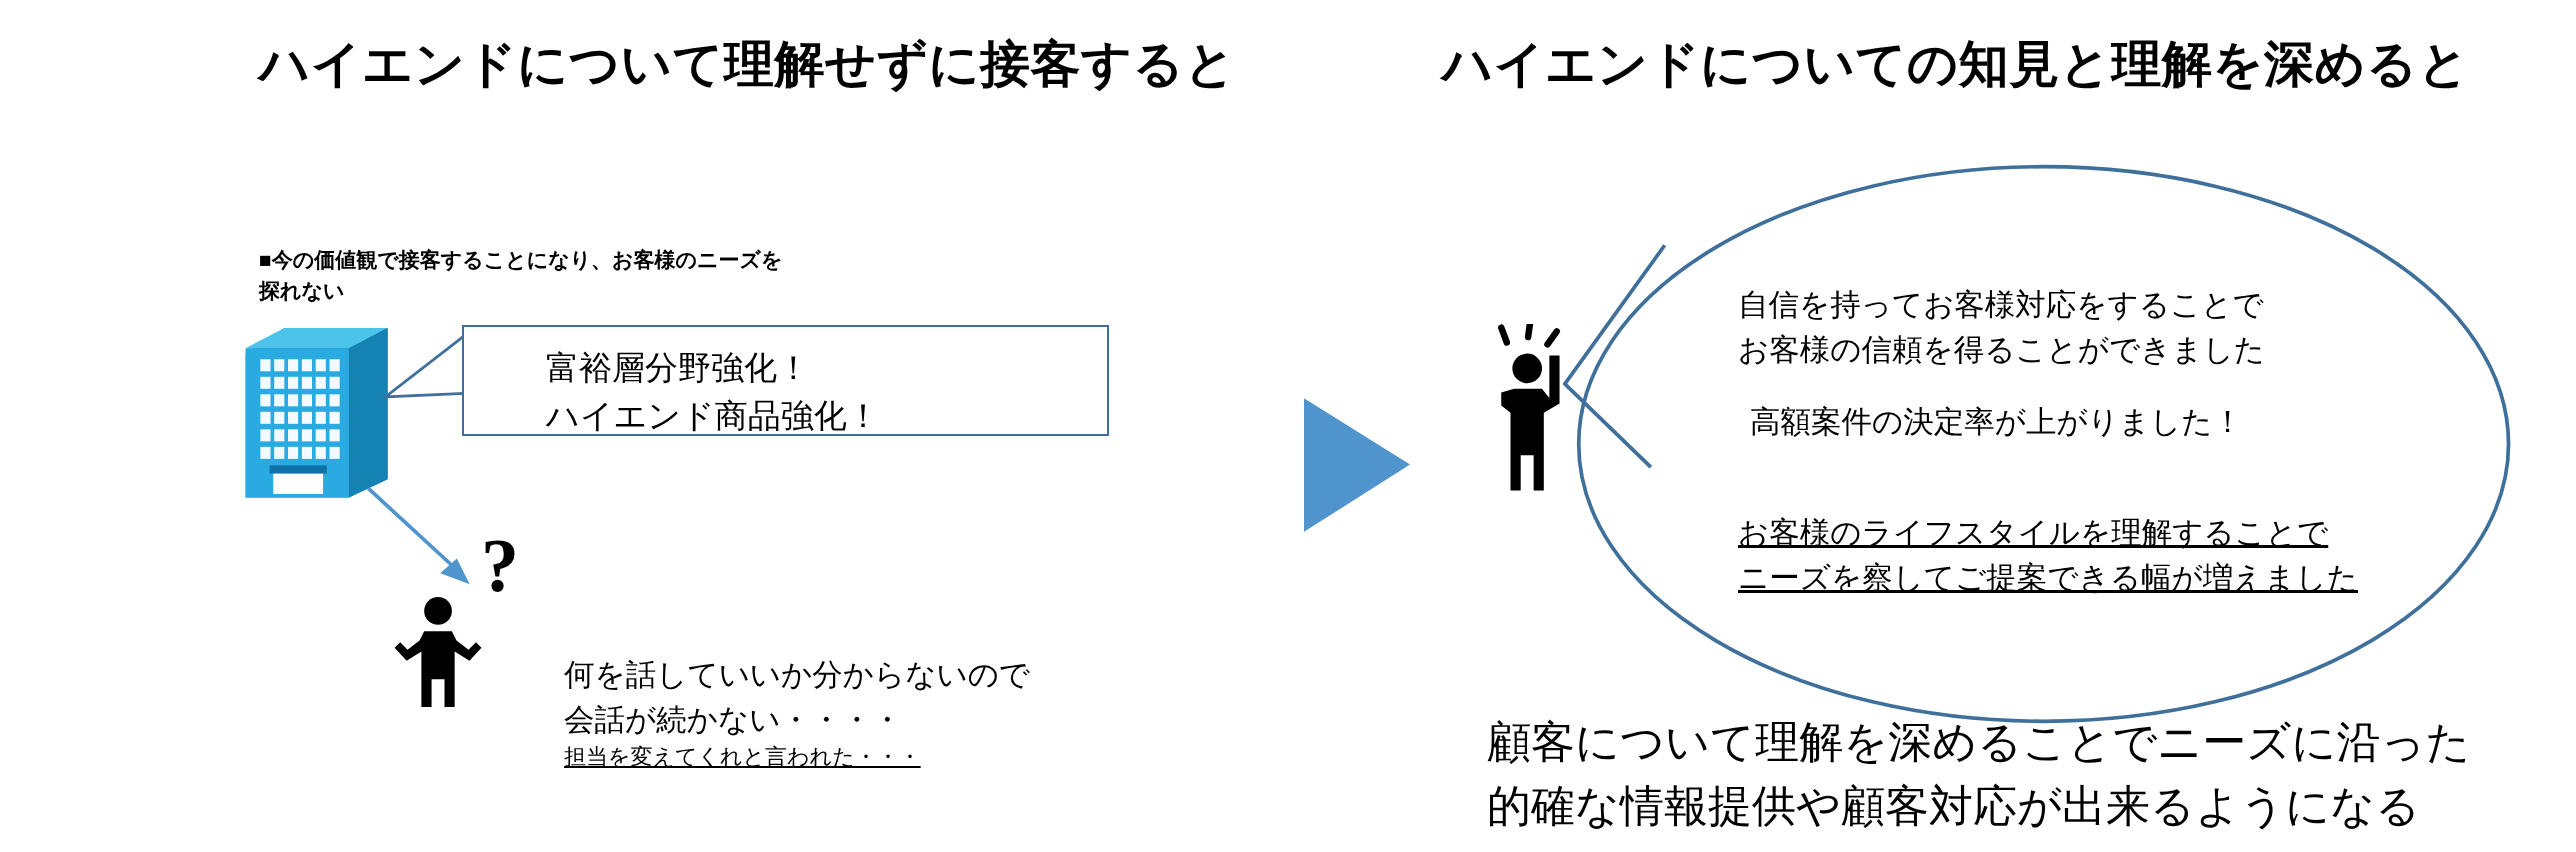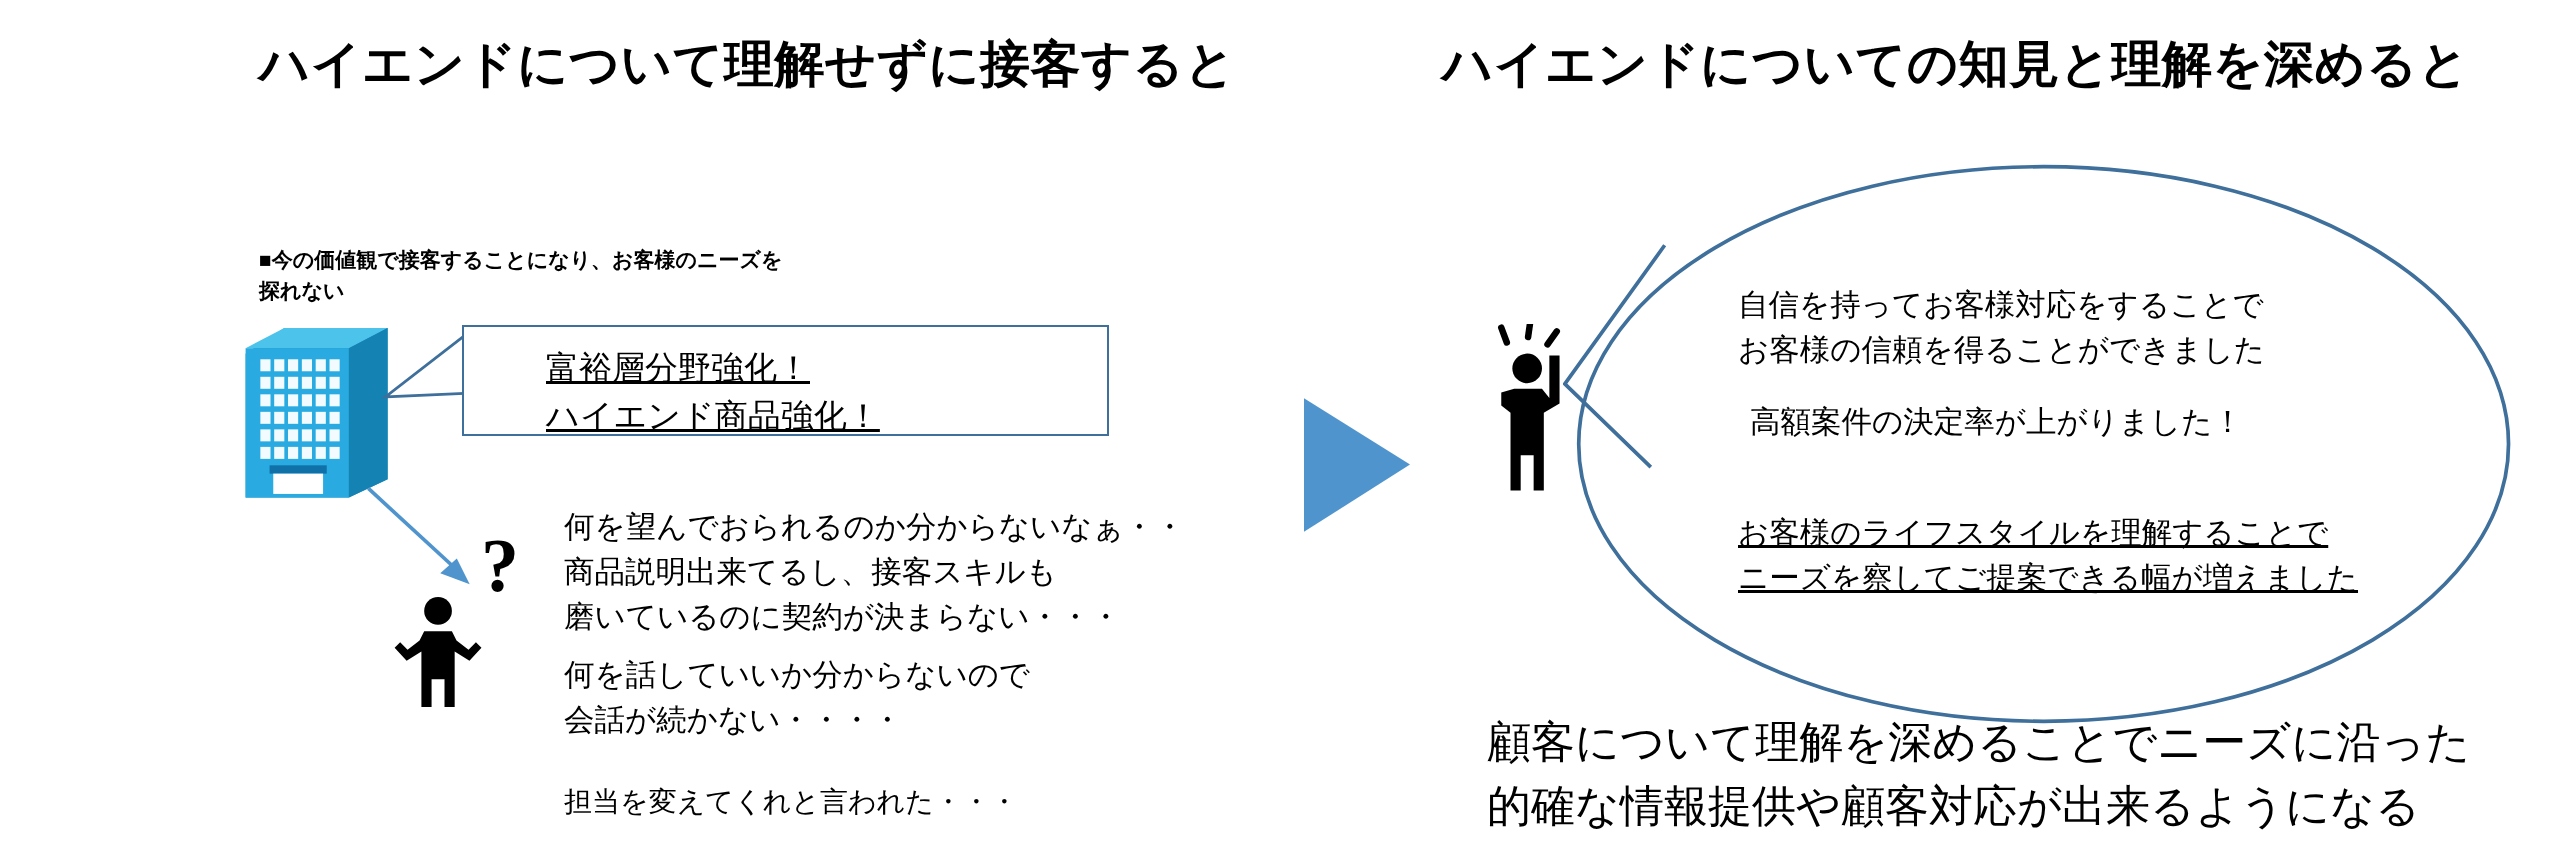--- a/index.html
+++ b/index.html
@@ -61,44 +61,44 @@
     line-height: 1.47;
   }
   #pain-2 {
     left: 564px;
     top: 652px;
     font-size: 30.5px;
     line-height: 1.47;
   }
   #pain-3 {
     left: 564px;
-    top: 781px;
-    font-size: 28px;
-    line-height: 1.47;
+    top: 741px;
+    font-size: 22px;
+    line-height: 1.47;
+    text-decoration: underline;
   }
 
   
   #callout-box {
     position: absolute;
     left: 462px;
     top: 325px;
     width: 647px;
     height: 111px;
     border: 2.8px solid #3f6f9b;
     background: #ffffff;
     box-sizing: border-box;
   }
   #callout-text {
     position: absolute;
     left: 546px;
     top: 344px;
     font-size: 33px;
     line-height: 1.46;
     white-space: pre-line;
-    text-decoration: underline;
   }
   #callout-tail {
     position: absolute;
     left: 374px;
     top: 325px;
     width: 102px;
     height: 129px;
     overflow: visible;
   }
 
@@ -280,23 +280,20 @@
     <polygon points="118,112 86,100 104,84" fill="#4f94cd"></polygon>
   </svg>
 
   <div id="question-mark">?</div>
 
   <svg id="person-confused" viewBox="0 0 105 125">
     <circle cx="52" cy="18" r="15" fill="#000000"></circle>
     <path d="M37 40 L67 40 L72 50 L85 60 L93 52 L99 58 L86 72 L70 62 L70 122 L59 122 L59 92 L45 92 L45 122 L34 122 L34 62 L18 72 L5 58 L11 52 L19 60 L32 50 Z" fill="#000000"></path>
   </svg>
 
-  <div class="textblock" id="pain-1">何を望んでおられるのか分からないなぁ・・
-商品説明出来てるし、接客スキルも
-磨いているのに契約が決まらない・・・</div>
   <div class="textblock" id="pain-2">何を話していいか分からないので
 会話が続かない・・・・</div>
   <div class="textblock" id="pain-3">担当を変えてくれと言われた・・・</div>
 
   <svg id="transition-arrow" viewBox="0 0 115 145">
     <polygon points="0,0 115,72 0,145" fill="#4f94cd"></polygon>
   </svg>
 
   <div class="heading" id="title-right">ハイエンドについての知見と理解を深めると</div>
 

